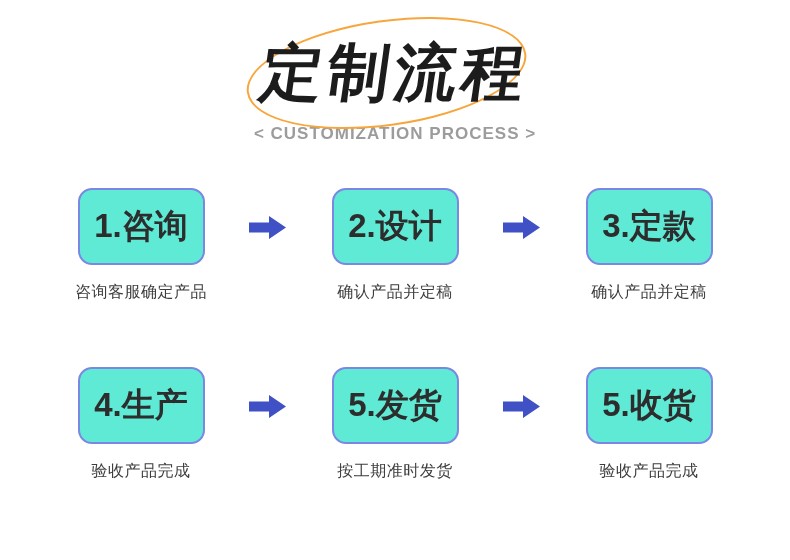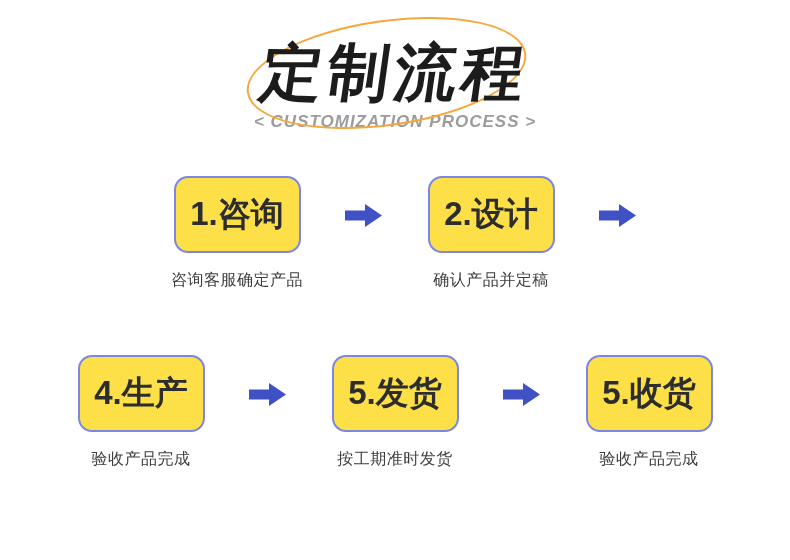--- a/index.html
+++ b/index.html
@@ -32,24 +32,23 @@
     margin: 0;
     font-size: 62px;
     line-height: 78px;
     font-weight: 900;
     color: #1c1c1c;
     letter-spacing: 5px;
     transform: skewX(-8deg);
     white-space: nowrap;
   }
   .subtitle {
-    margin-top: 0;
+    margin-top: 12px;
     font-size: 17px;
     font-weight: bold;
-    font-style: italic;
     color: #9c9c9c;
     letter-spacing: 1px;
   }
 
   
   .flow-row {
     display: flex;
     justify-content: center;
     align-items: flex-start;
   }
@@ -63,21 +62,21 @@
     align-items: center;
   }
   .step-box {
     width: 123px;
     height: 73px;
     border: 2.5px solid #7b87e3;
     border-radius: 14px;
     display: flex;
     align-items: center;
     justify-content: center;
-    background: #fde047;
+    background: #5eead4;
   }
   .step-label {
     font-size: 33px;
     font-weight: 800;
     color: #2d2d2d;
     white-space: nowrap;
   }
   .step-caption {
     margin-top: 17px;
     font-size: 16px;
@@ -121,20 +120,26 @@
       <div class="step-box">
         <span class="step-label">2.设计</span>
       </div>
       <div class="step-caption">确认产品并定稿</div>
     </div>
 
     <svg class="arrow" width="38" height="25" viewBox="0 0 38 25">
       <path d="M0 7.5 H20 V1 L37 12.5 L20 24 V17.5 H0 Z"></path>
     </svg>
 
+    <div class="step">
+      <div class="step-box">
+        <span class="step-label">3.定款</span>
+      </div>
+      <div class="step-caption">确认产品并定稿</div>
+    </div>
   </div>
 
   <div class="flow-row row-2">
     <div class="step">
       <div class="step-box">
         <span class="step-label">4.生产</span>
       </div>
       <div class="step-caption">验收产品完成</div>
     </div>
 

